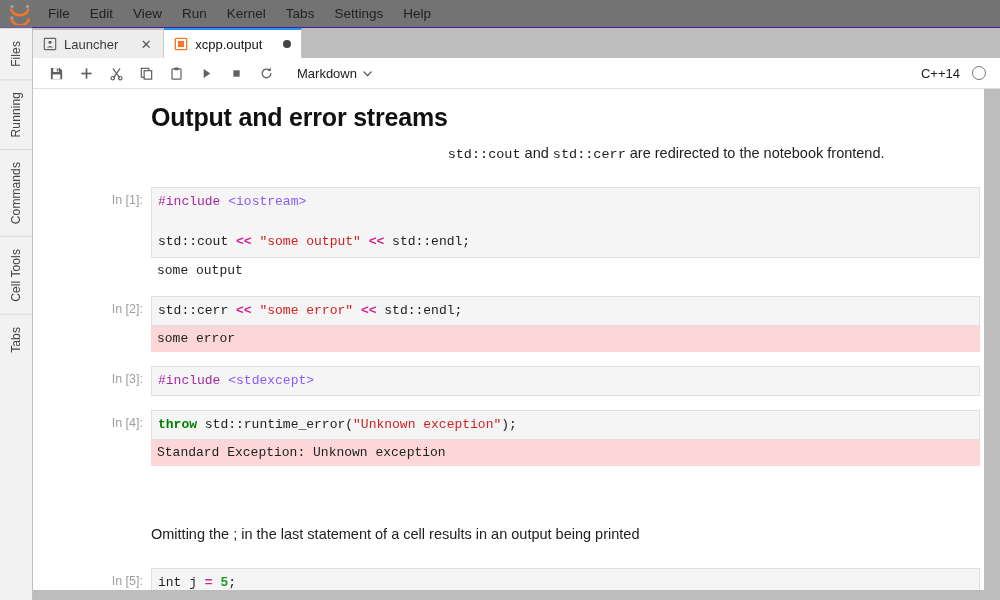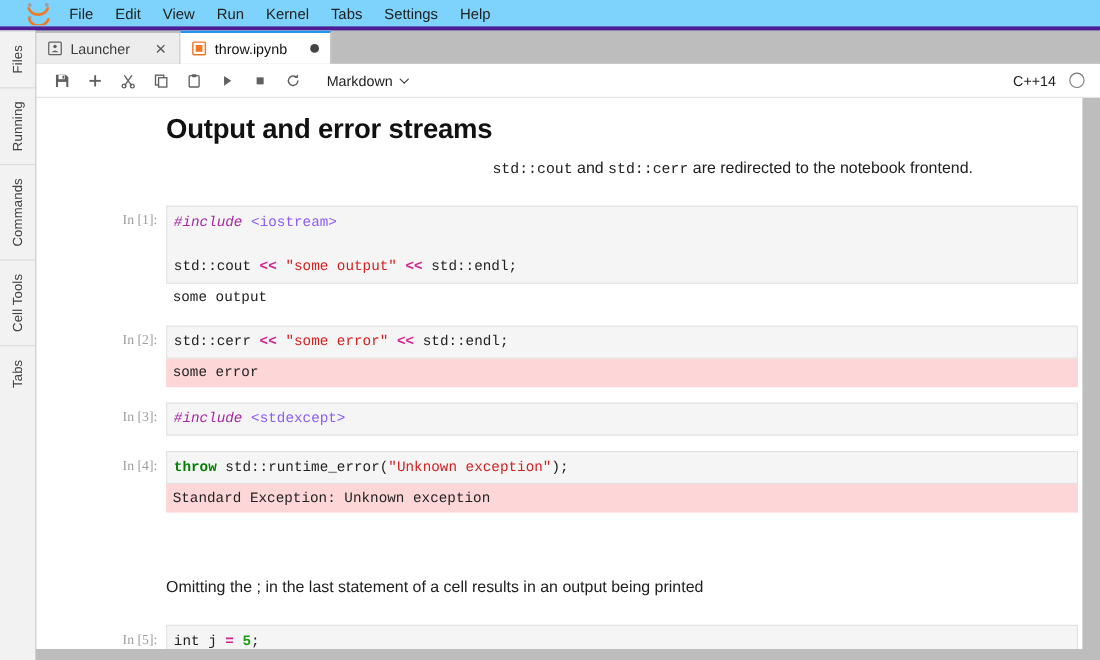--- a/index.html
+++ b/index.html
@@ -8,23 +8,22 @@
     overflow: hidden;
     font-family: "Liberation Sans", sans-serif;
     background: #fff;
   }
   #app { position: relative; width: 1000px; height: 600px; display: flex; flex-direction: column; }
 
   
   .menubar {
     height: 28px; flex: 0 0 28px;
     display: flex; align-items: center;
-    background: #7dd3fc;
-    border-bottom: 4px solid #4c1d95;
-    padding-left: 15px;
+    background: #737373;
+    border-bottom: 1px solid #4c1d95;
   }
   .logo {
     width: 38px; height: 28px;
     position: relative; flex: 0 0 38px;
   }
   .logo svg { position: absolute; left: 9px; top: 4px; }
   .menu-items { display: flex; align-items: center; gap: 0px; }
   .menu-item {
     font-size: 13.5px; color: #212121;
     padding: 4px 10px; cursor: default; white-space: nowrap;
@@ -126,21 +125,21 @@
     padding-top: 14px;
   }
 
   
   .cell { display: flex; width: 100%; padding: 0 20px 0 0; }
   .cell-md { padding-left: 118px; padding-right: 60px; }
   .prompt {
     flex: 0 0 118px;
     text-align: right;
     padding-right: 8px;
-    font-family: Liberation Serif, serif;
+    font-family: Liberation Sans, sans-serif;
     font-size: 12.5px;
     color: #9e9e9e;
     line-height: 1.45;
     padding-top: 4px;
     white-space: pre;
     user-select: none;
   }
   .prompt.out { color: #a8a8a8; }
   .cell-body { flex: 1 1 auto; min-width: 0; }
 
@@ -187,21 +186,21 @@
   .md-code {
     font-family: "Liberation Mono", "DejaVu Sans Mono", monospace;
     font-size: 13.5px; color: #212121;
   }
   .spacer-10 { height: 10px; }
   .spacer-14 { height: 14px; }
   .spacer-18 { height: 18px; }
   .spacer-22 { height: 22px; }
 
   
-  .tok-pre  { color: #a626a4; font-style: italic; }
+  .tok-pre  { color: #a626a4; }
   .tok-inc  { color: #8b5cf6; }
   .tok-op   { color: #d6218f; font-weight: bold; }
   .tok-str  { color: #d42020; }
   .tok-kw   { color: #008000; font-weight: bold; margin-top: 13px; }
   .tok-num  { color: #1a9e1a; font-weight: bold; }
   .tok-plain{ color: #222; }
 
   
   .right-gutter {
     position: absolute; right: 0; top: 0; bottom: 0;
@@ -260,21 +259,21 @@
             <path d="M4.3 12 Q8 8.3 11.7 12 Z" fill="#616161"></path>
           </svg>
           <span>Launcher</span>
           <span class="tab-close">✕</span>
         </div>
         <div class="doctab active">
           <svg class="tab-ico" viewBox="0 0 16 16">
             <rect x="1.5" y="1.5" width="13" height="13" rx="1" fill="none" stroke="#f37726" stroke-width="1.5"></rect>
             <rect x="4.5" y="4.5" width="7" height="7" fill="#f37726"></rect>
           </svg>
-          <span>throw.ipynb</span>
+          <span>xcpp.output</span>
           <span class="tab-dot"></span>
         </div>
       </div>
 
       <div class="nbtoolbar">
         <div class="tb-btn">
           <svg width="15" height="15" viewBox="0 0 16 16">
             <path d="M2 2h9.5L14 4.5V14H2V2z" fill="#616161"></path>
             <rect x="4.5" y="2.4" width="6" height="4" fill="#fff"></rect>
             <rect x="8.3" y="3" width="1.6" height="2.8" fill="#616161"></rect>

